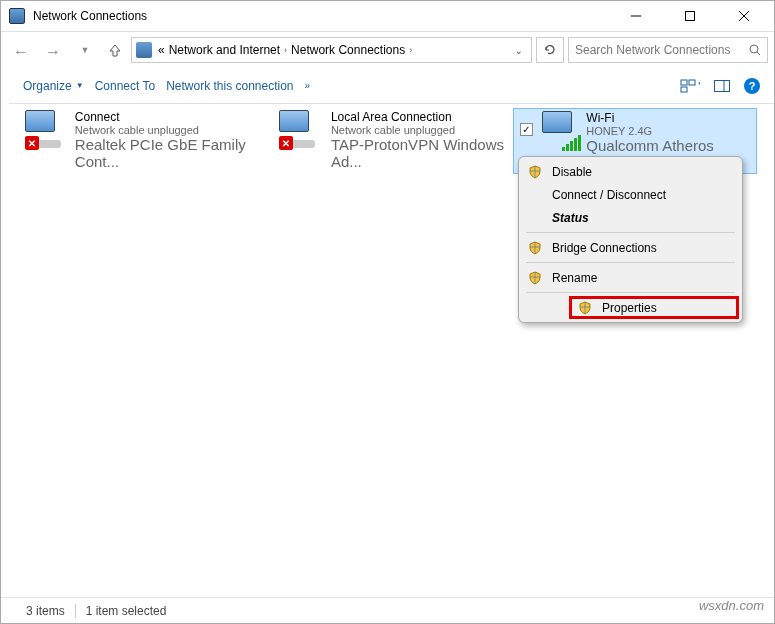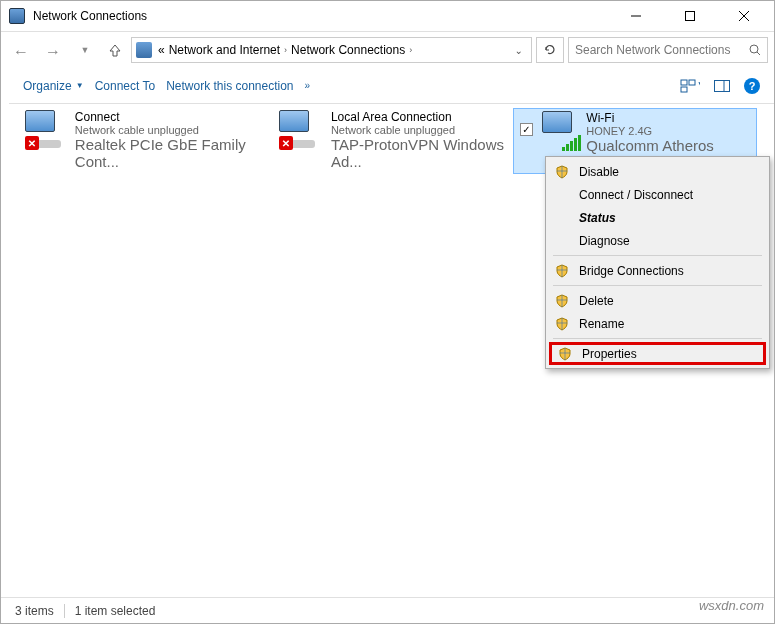--- a/index.html
+++ b/index.html
@@ -39,22 +39,22 @@
 .net-item .texts .line2 { font-size:11px; color:#666; }
 .net-item .texts .line3 { font-size:15px; color:#666; }
 .selected { background:#cde8ff; border:1px solid #7abaff; }
 .chk { position:absolute; left:6px; top:14px; width:13px; height:13px; border:1px solid #888; background:#fff; display:flex; align-items:center; justify-content:center; font-size:10px; }
 .ctxmenu { position:absolute; background:#f0f0f0; border:1px solid #aaa; box-shadow:2px 3px 6px rgba(0,0,0,0.3); width:225px; padding:3px; }
 .ctxmenu .mi { height:23px; display:flex; align-items:center; padding-left:30px; font-size:12px; position:relative; }
 .ctxmenu .mi.bold { font-weight:bold;font-style:italic; }
 .ctxmenu .msep { height:1px; background:#d0d0d0; margin:3px 4px; }
 .ctxmenu .shield { position:absolute; left:6px; width:14px; height:14px; }
 .ctxmenu .shield svg { width:14px; height:14px; }
-.highlight-box { border:3px solid #d00; }
-.statusbar { position:absolute; bottom:0; left:0; right:0; height:26px; border-top:1px solid #e0e0e0; display:flex; align-items:center; padding: 0 14px; font-size:12px; color:#444; gap:10px; background:#fff; }
+.highlight-box { border:3px solid #d00;margin-left:47px; }
+.statusbar { position:absolute; bottom:0; left:0; right:0; height:26px; border-top:1px solid #e0e0e0; display:flex; align-items:center; padding: 0 25px; font-size:12px; color:#444; gap:10px; background:#fff; }
 .statusbar .vsep { width:1px; height:14px; background:#ccc; }
 .water { position:absolute; bottom:10px; right:10px; font-size:13px; color:#888;font-style:italic; }
 svg { display:block; }
 </style>
 </head>
 <body>
 
 <div class="titlebar">
   <span class="icon"></span>
   <span class="title">Network Connections</span>
@@ -187,59 +187,47 @@
           <span style="height:16px"></span>
       </div>
     </div>
     <div class="texts">
       <div class="name">Wi-Fi</div>
       <div class="line2">HONEY 2.4G</div>
       <div class="line3">Qualcomm Atheros QCA9377...</div>
     </div>
   </div>
 
-  <div class="ctxmenu" style="top:52px; left:544px;">
+  <div class="ctxmenu" style="top:52px; left:517px;border-radius:6px;">
     <div class="mi">
       <span class="shield">
           <svg viewBox="0 0 14 14">
             <path d="M7 1 L12 3 L12 7 C12 10 9 12 7 13 C5 12 2 10 2 7 L2 3 Z" fill="#f5c243" stroke="#a67c00"></path>
             <path d="M7 1 L7 13 M2 6 L12 6" stroke="#3a6fa8" stroke-width="0.6"></path>
           </svg>
         </span>
       <span>Disable</span>
     </div>
     <div class="mi">
         <span>Connect / Disconnect</span>
       </div>
     <div class="mi bold">
         <span>Status</span>
       </div>
-    <div class="mi">
-        <span>Diagnose</span>
-      </div>
     <div class="msep"></div>
     <div class="mi">
       <span class="shield">
           <svg viewBox="0 0 14 14">
             <path d="M7 1 L12 3 L12 7 C12 10 9 12 7 13 C5 12 2 10 2 7 L2 3 Z" fill="#f5c243" stroke="#a67c00"></path>
             <path d="M7 1 L7 13 M2 6 L12 6" stroke="#3a6fa8" stroke-width="0.6"></path>
           </svg>
         </span>
       <span>Bridge Connections</span>
     </div>
     <div class="msep"></div>
-    <div class="mi">
-      <span class="shield">
-          <svg viewBox="0 0 14 14">
-            <path d="M7 1 L12 3 L12 7 C12 10 9 12 7 13 C5 12 2 10 2 7 L2 3 Z" fill="#f5c243" stroke="#a67c00"></path>
-            <path d="M7 1 L7 13 M2 6 L12 6" stroke="#3a6fa8" stroke-width="0.6"></path>
-          </svg>
-        </span>
-      <span>Delete</span>
-    </div>
     <div class="mi">
       <span class="shield">
           <svg viewBox="0 0 14 14">
             <path d="M7 1 L12 3 L12 7 C12 10 9 12 7 13 C5 12 2 10 2 7 L2 3 Z" fill="#f5c243" stroke="#a67c00"></path>
             <path d="M7 1 L7 13 M2 6 L12 6" stroke="#3a6fa8" stroke-width="0.6"></path>
           </svg>
         </span>
       <span>Rename</span>
     </div>
     <div class="msep"></div>

